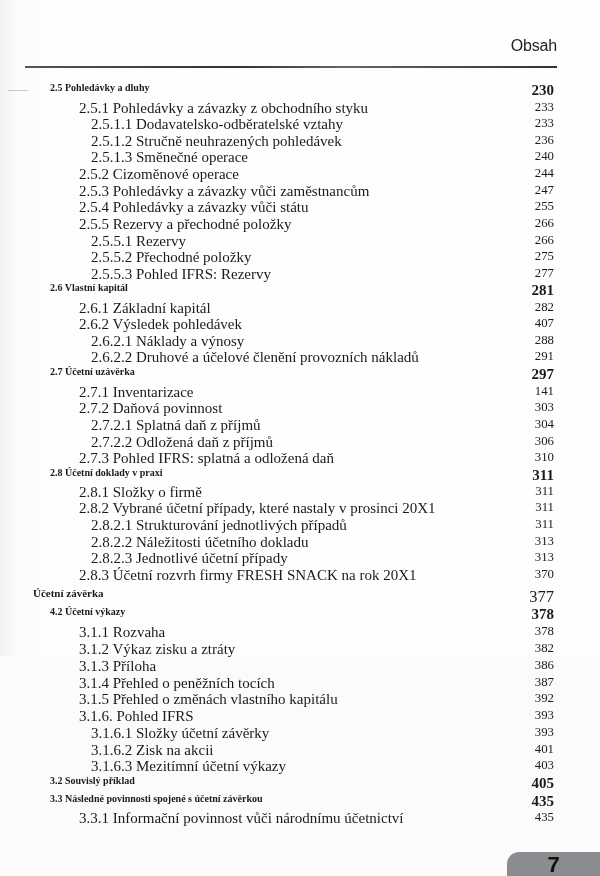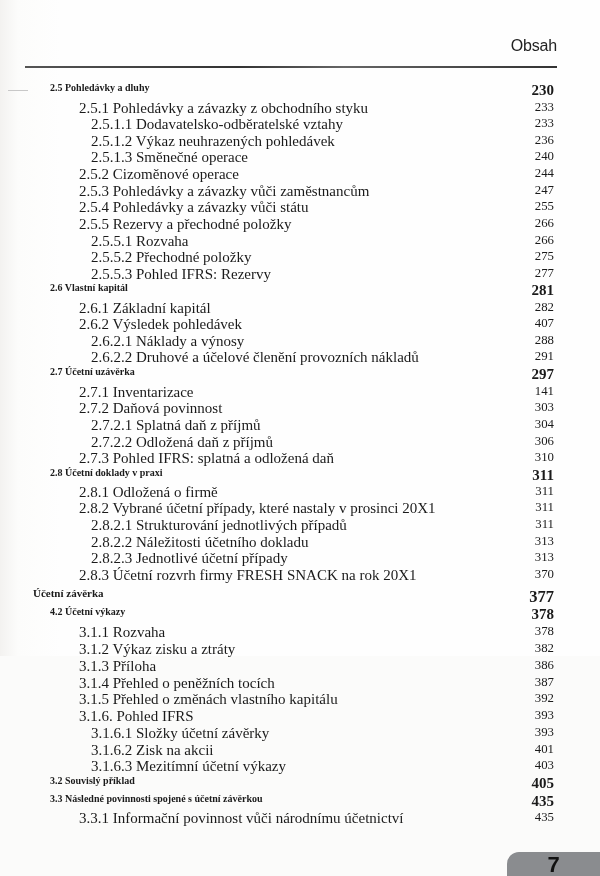--- a/index.html
+++ b/index.html
@@ -27,21 +27,21 @@
   .toc {
     position: absolute; left: 0; top: 0; width: 600px;
   }
   .row {
     position: absolute; left: 0; width: 600px;
     white-space: nowrap;
   }
   .row .t { position: absolute; }
   .row .p { position: absolute; right: 46px; text-align: right; }
   .lvl0 .t { left: 33px; font-weight: bold; font-size: 11px; }
-  .lvl0 .p { font-weight: bold; font-size: 16.5px; text-align: right; }
+  .lvl0 .p { font-weight: normal; font-size: 16.5px; text-align: right; }
   .lvl1 .t { left: 50px; font-weight: bold; font-size: 10px; }
   .lvl1 .p { font-weight: bold; font-size: 15px; }
   .lvl2 .t { left: 79px; font-size: 15px; }
   .lvl2 .p { font-size: 12.8px; }
   .lvl3 .t { left: 91px; font-size: 15px; }
   .lvl3 .p { font-size: 12.8px; }
   .margin-mark {
     position: absolute; left: 8px; top: 90px; width: 20px; height: 1px;
     background: #c8c8c8;
   }
@@ -72,21 +72,21 @@
       </div>
       <div class="row lvl2" style="top: 100px;">
         <span class="t">2.5.1 Pohledávky a závazky z obchodního styku</span>
         <span class="p">233</span>
       </div>
       <div class="row lvl3" style="top: 116px;">
         <span class="t">2.5.1.1 Dodavatelsko-odběratelské vztahy</span>
         <span class="p">233</span>
       </div>
       <div class="row lvl3" style="top: 133px;">
-        <span class="t">2.5.1.2 Výkaz neuhrazených pohledávek</span>
+        <span class="t">2.5.1.2 Stručně neuhrazených pohledávek</span>
         <span class="p">236</span>
       </div>
       <div class="row lvl3" style="top: 149px;">
         <span class="t">2.5.1.3 Směnečné operace</span>
         <span class="p">240</span>
       </div>
       <div class="row lvl2" style="top: 166px;">
         <span class="t">2.5.2 Cizoměnové operace</span>
         <span class="p">244</span>
       </div>
@@ -96,21 +96,21 @@
       </div>
       <div class="row lvl2" style="top: 199px;">
         <span class="t">2.5.4 Pohledávky a závazky vůči státu</span>
         <span class="p">255</span>
       </div>
       <div class="row lvl2" style="top: 216px;">
         <span class="t">2.5.5 Rezervy a přechodné položky</span>
         <span class="p">266</span>
       </div>
       <div class="row lvl3" style="top: 233px;">
-        <span class="t">2.5.5.1 Rozvaha</span>
+        <span class="t">2.5.5.1 Rezervy</span>
         <span class="p">266</span>
       </div>
       <div class="row lvl3" style="top: 249px;">
         <span class="t">2.5.5.2 Přechodné položky</span>
         <span class="p">275</span>
       </div>
       <div class="row lvl3" style="top: 266px;">
         <span class="t">2.5.5.3 Pohled IFRS: Rezervy</span>
         <span class="p">277</span>
       </div>
@@ -156,21 +156,21 @@
       </div>
       <div class="row lvl2" style="top: 450px;">
         <span class="t">2.7.3 Pohled IFRS: splatná a odložená daň</span>
         <span class="p">310</span>
       </div>
       <div class="row lvl1" style="top: 467px;">
         <span class="t">2.8 Účetní doklady v praxi</span>
         <span class="p">311</span>
       </div>
       <div class="row lvl2" style="top: 484px;">
-        <span class="t">2.8.1 Odložená o firmě</span>
+        <span class="t">2.8.1 Složky o firmě</span>
         <span class="p">311</span>
       </div>
       <div class="row lvl2" style="top: 500px;">
         <span class="t">2.8.2 Vybrané účetní případy, které nastaly v prosinci 20X1</span>
         <span class="p">311</span>
       </div>
       <div class="row lvl3" style="top: 517px;">
         <span class="t">2.8.2.1 Strukturování jednotlivých případů</span>
         <span class="p">311</span>
       </div>

